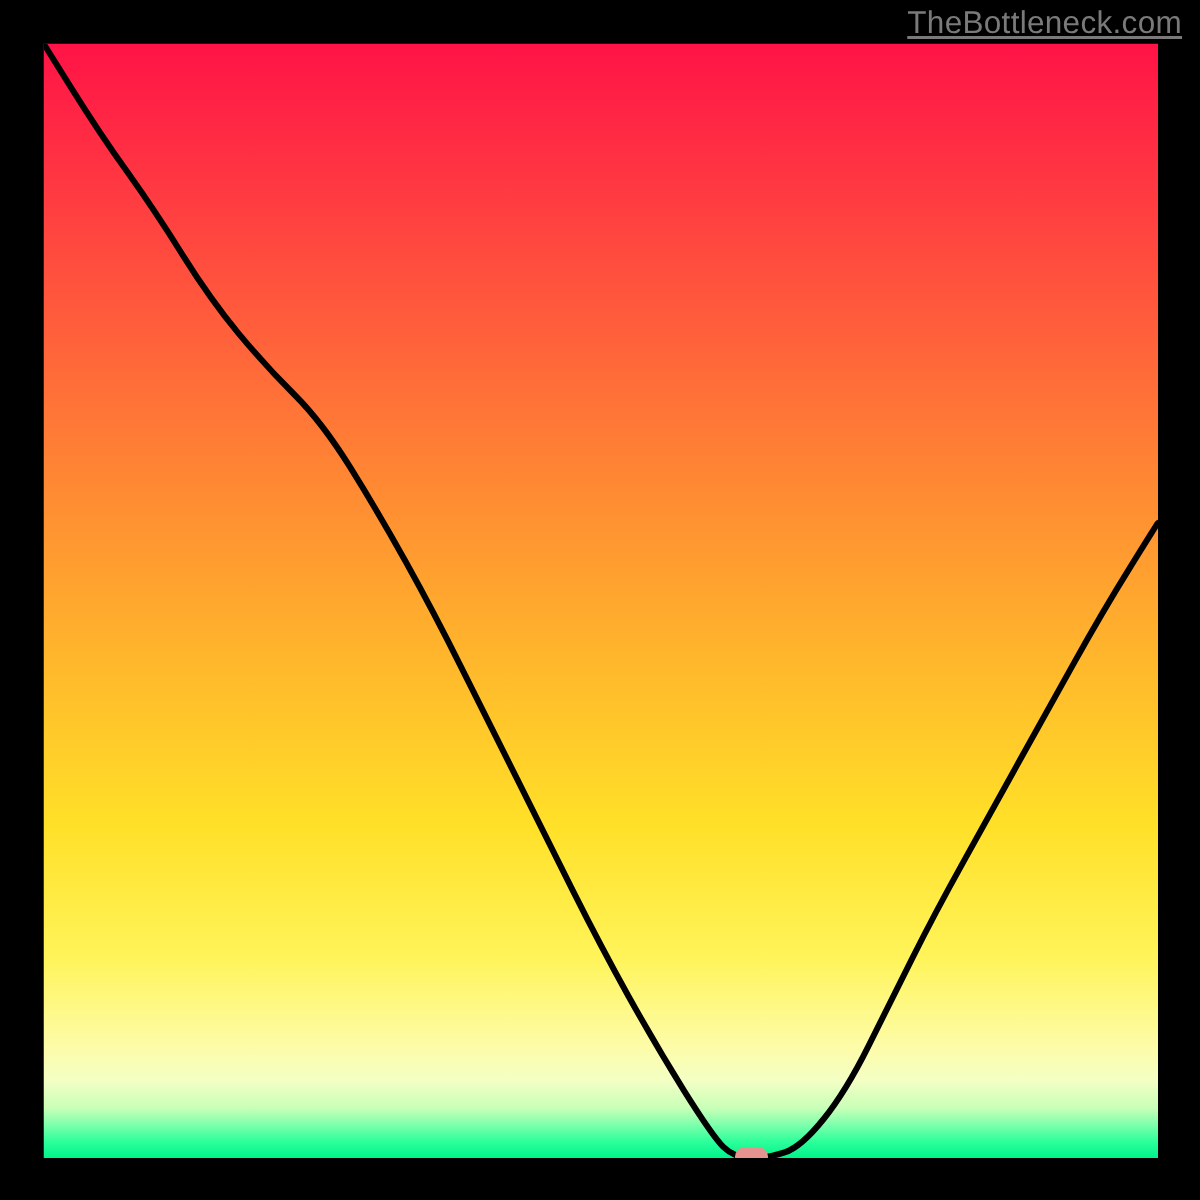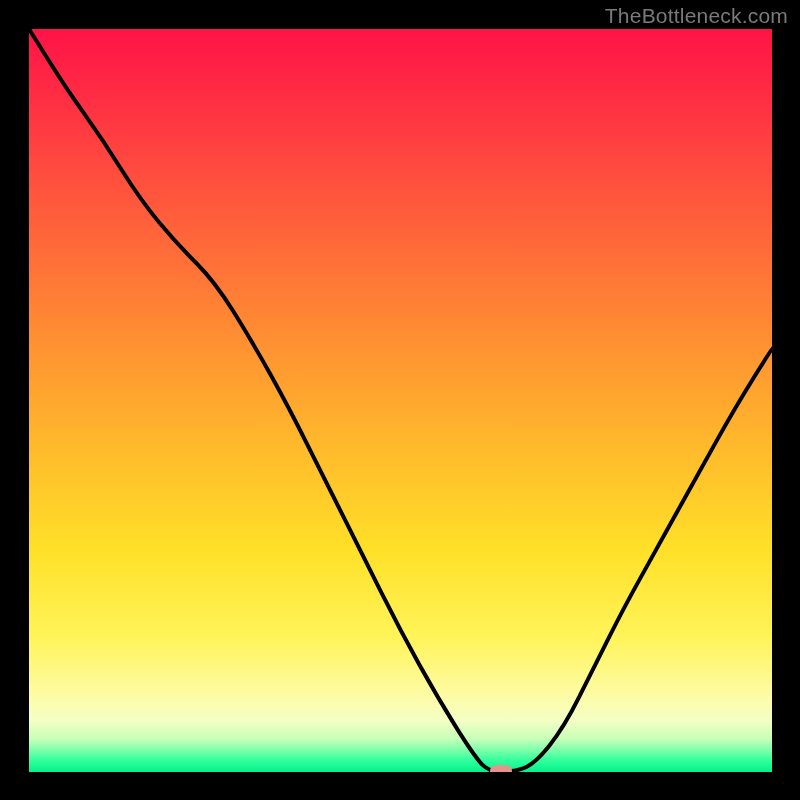--- a/index.html
+++ b/index.html
@@ -19,20 +19,21 @@
   }
   .watermark {
     position: absolute;
     top: 4px;
     right: 12px;
     color: #7a7a7a;
     font-size: 21px;
     font-weight: 500;
     letter-spacing: 0.2px;
     z-index: 20;
+    text-decoration: underline;
   }
   .plot {
     position: absolute;
     left: 29px;
     top: 29px;
     width: 743px;
     height: 743px;
     overflow: hidden;
   }
   .gradient {

